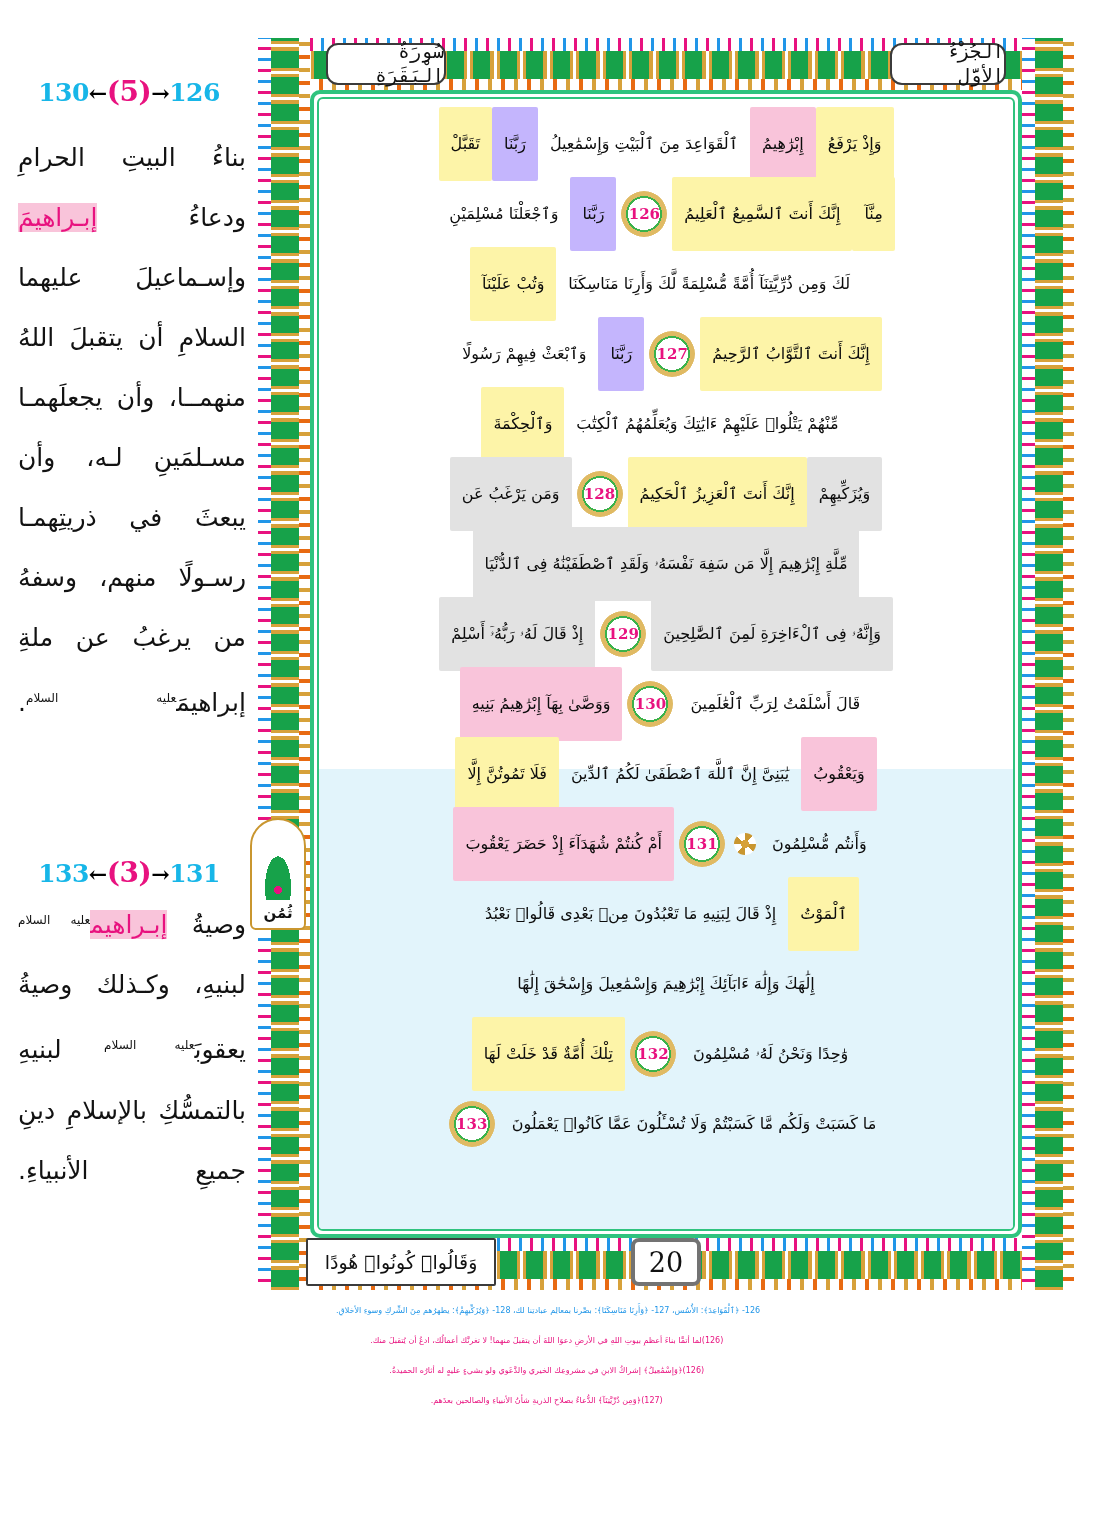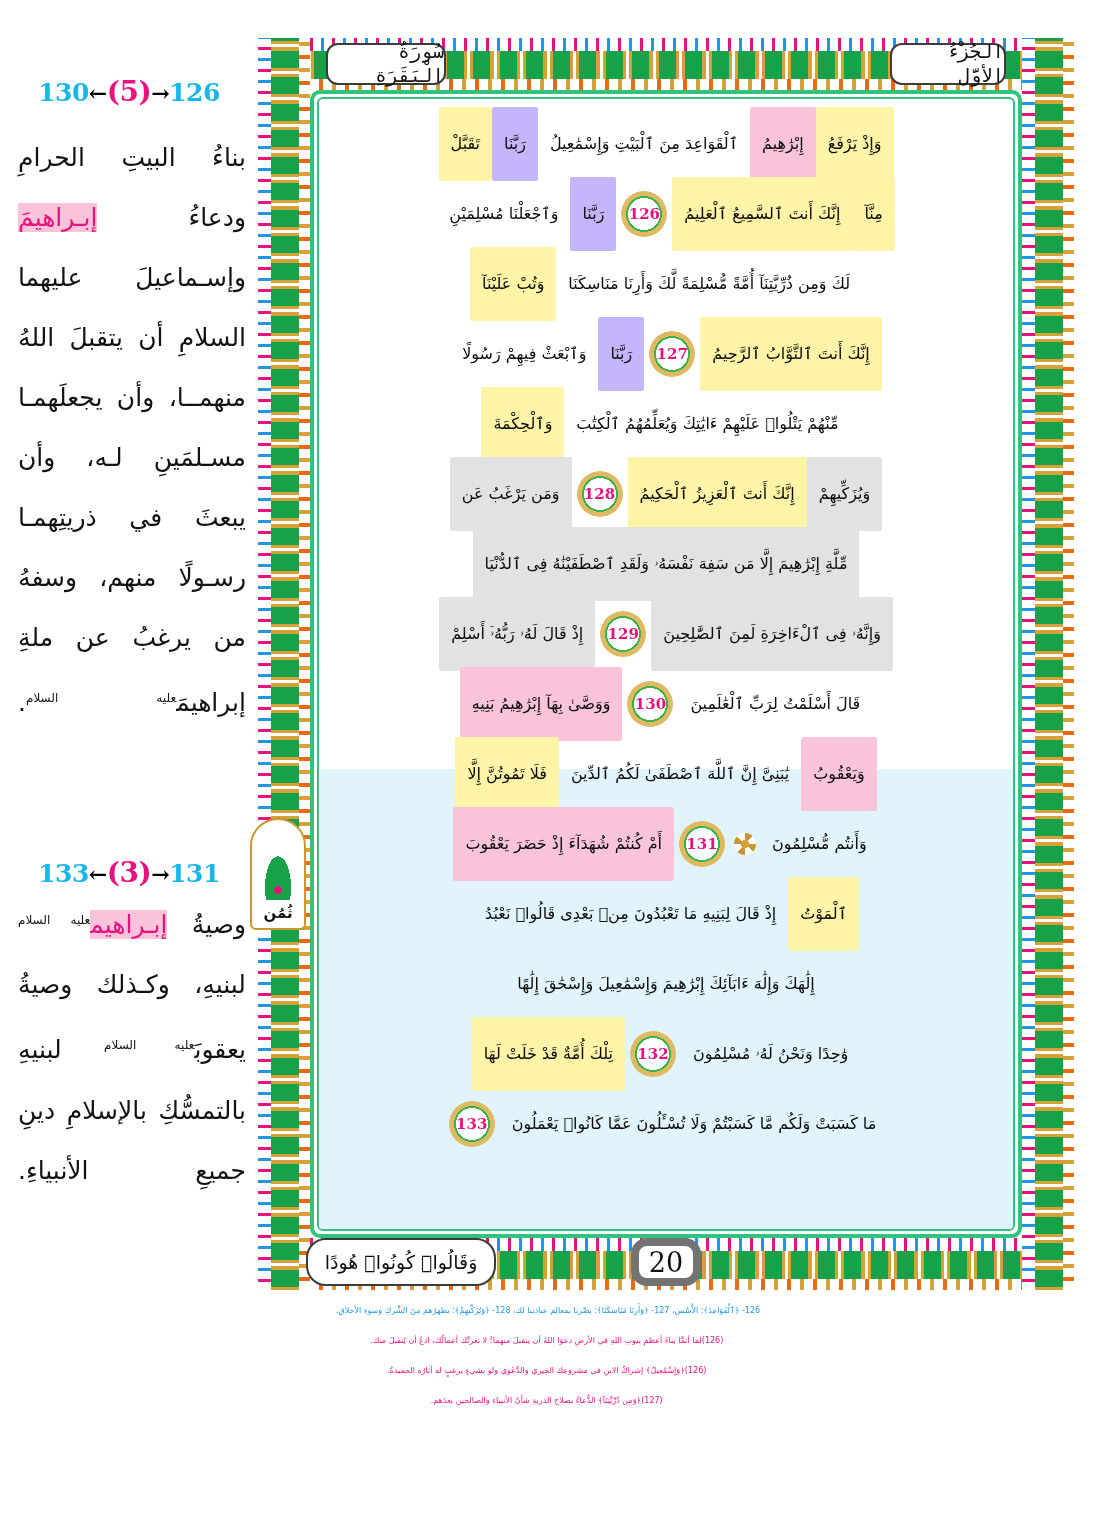--- a/index.html
+++ b/index.html
@@ -103,28 +103,28 @@
   .cartouche{
     position:absolute; background:#fff; border:2px solid #3b3b3b;
     border-radius:12px; display:flex; align-items:center; justify-content:center;
     font-family:Liberation Mono, monospace;
     direction:rtl; color:#111; z-index:5;
   }
   #surah-cartouche{ left:68px; top:5px; width:120px; height:42px; font-size:19px; }
   #juz-cartouche{ right:68px; top:5px; width:116px; height:42px; font-size:19px; }
   #page-cartouche{
     position:absolute; left:50%; transform:translateX(-50%); bottom:4px;
-    width:70px; height:48px; background:#fff; border:8px solid #737373;
-    border-radius:16px; display:flex; align-items:center; justify-content:center;
+    width:70px; height:48px; background:#fff; border:4px solid #737373;
+    border-radius:8px; display:flex; align-items:center; justify-content:center;
     font-family:"DejaVu Serif","Liberation Serif",serif; font-size:27px; color:#111;
     z-index:5;
   }
   #catchword-cartouche{
     position:absolute; left:48px; bottom:4px; width:190px; height:48px;
-    background:#fff; border:2px solid #3b3b3b; border-radius:20px;
+    background:#fff; border:2px solid #3b3b3b; border-radius:2px;
     display:flex; align-items:center; justify-content:center;
     direction:rtl; font-size:19px; color:#111; z-index:5;
   }
 
   
   #thumn-marker{
     position:absolute; left:-8px; top:780px; width:56px; height:112px;
     background:#fff; border:2px solid #c9962f;
     border-radius:28px 28px 6px 6px; z-index:6;
     display:flex; flex-direction:column; align-items:center; justify-content:flex-end;
@@ -357,15 +357,15 @@
             </span>
           </div>
         </div>
     </div>
   </div>
 </div>
 
 <div id="footnotes">
     <div class="fn-line" id="fn-0" style="font-size: 8px;"><span>126- ﴿ٱلْقَوَاعِدَ﴾: الأُسُس، 127- ﴿وَأَرِنَا مَنَاسِكَنَا﴾: بصِّرنا بمعالِم عبادتِنا لك، 128- ﴿وَيُزَكِّيهِمْ﴾: يطهرُهم مِنَ الشِّركِ وسوءِ الأخلاقِ.</span></div>
     <div class="fn-line fn-pink" style="font-size: 8px;"><span class="fn-num">(126) </span><span>لما أتمَّا بناءَ أعظمِ بيوتِ اللهِ في الأرضِ دعوَا اللهَ أن يتقبلَ منهما! لا تغرنَّك أعمالُك، ادعُ أن يُتقبلَ منك.</span></div>
-    <div class="fn-line fn-pink" style="font-size: 8px;"><span class="fn-num">(126) </span><span>﴿وَإِسْمَٰعِيلُ﴾ إشراكُ الابنِ في مشروعِك الخيري والدَّعَوي ولو بشيءٍ يرغبٍ له أثارُه الحميدةُ.</span></div>
+    <div class="fn-line fn-pink" style="font-size: 8px;"><span class="fn-num">(126) </span><span>﴿وَإِسْمَٰعِيلُ﴾ إشراكُ الابنِ في مشروعِك الخيري والدَّعَوي ولو بشيءٍ عليهٍ له أثارُه الحميدةُ.</span></div>
     <div class="fn-line fn-pink" style="font-size: 8px;"><span class="fn-num">(127) </span><span>﴿وَمِن ذُرِّيَّتِنَآ﴾ الدُّعاءُ بصلاحِ الذريةِ شأنُ الأنبياءِ والصالحين بعدَهم.</span></div>
   </div>
 
 </body></html>

